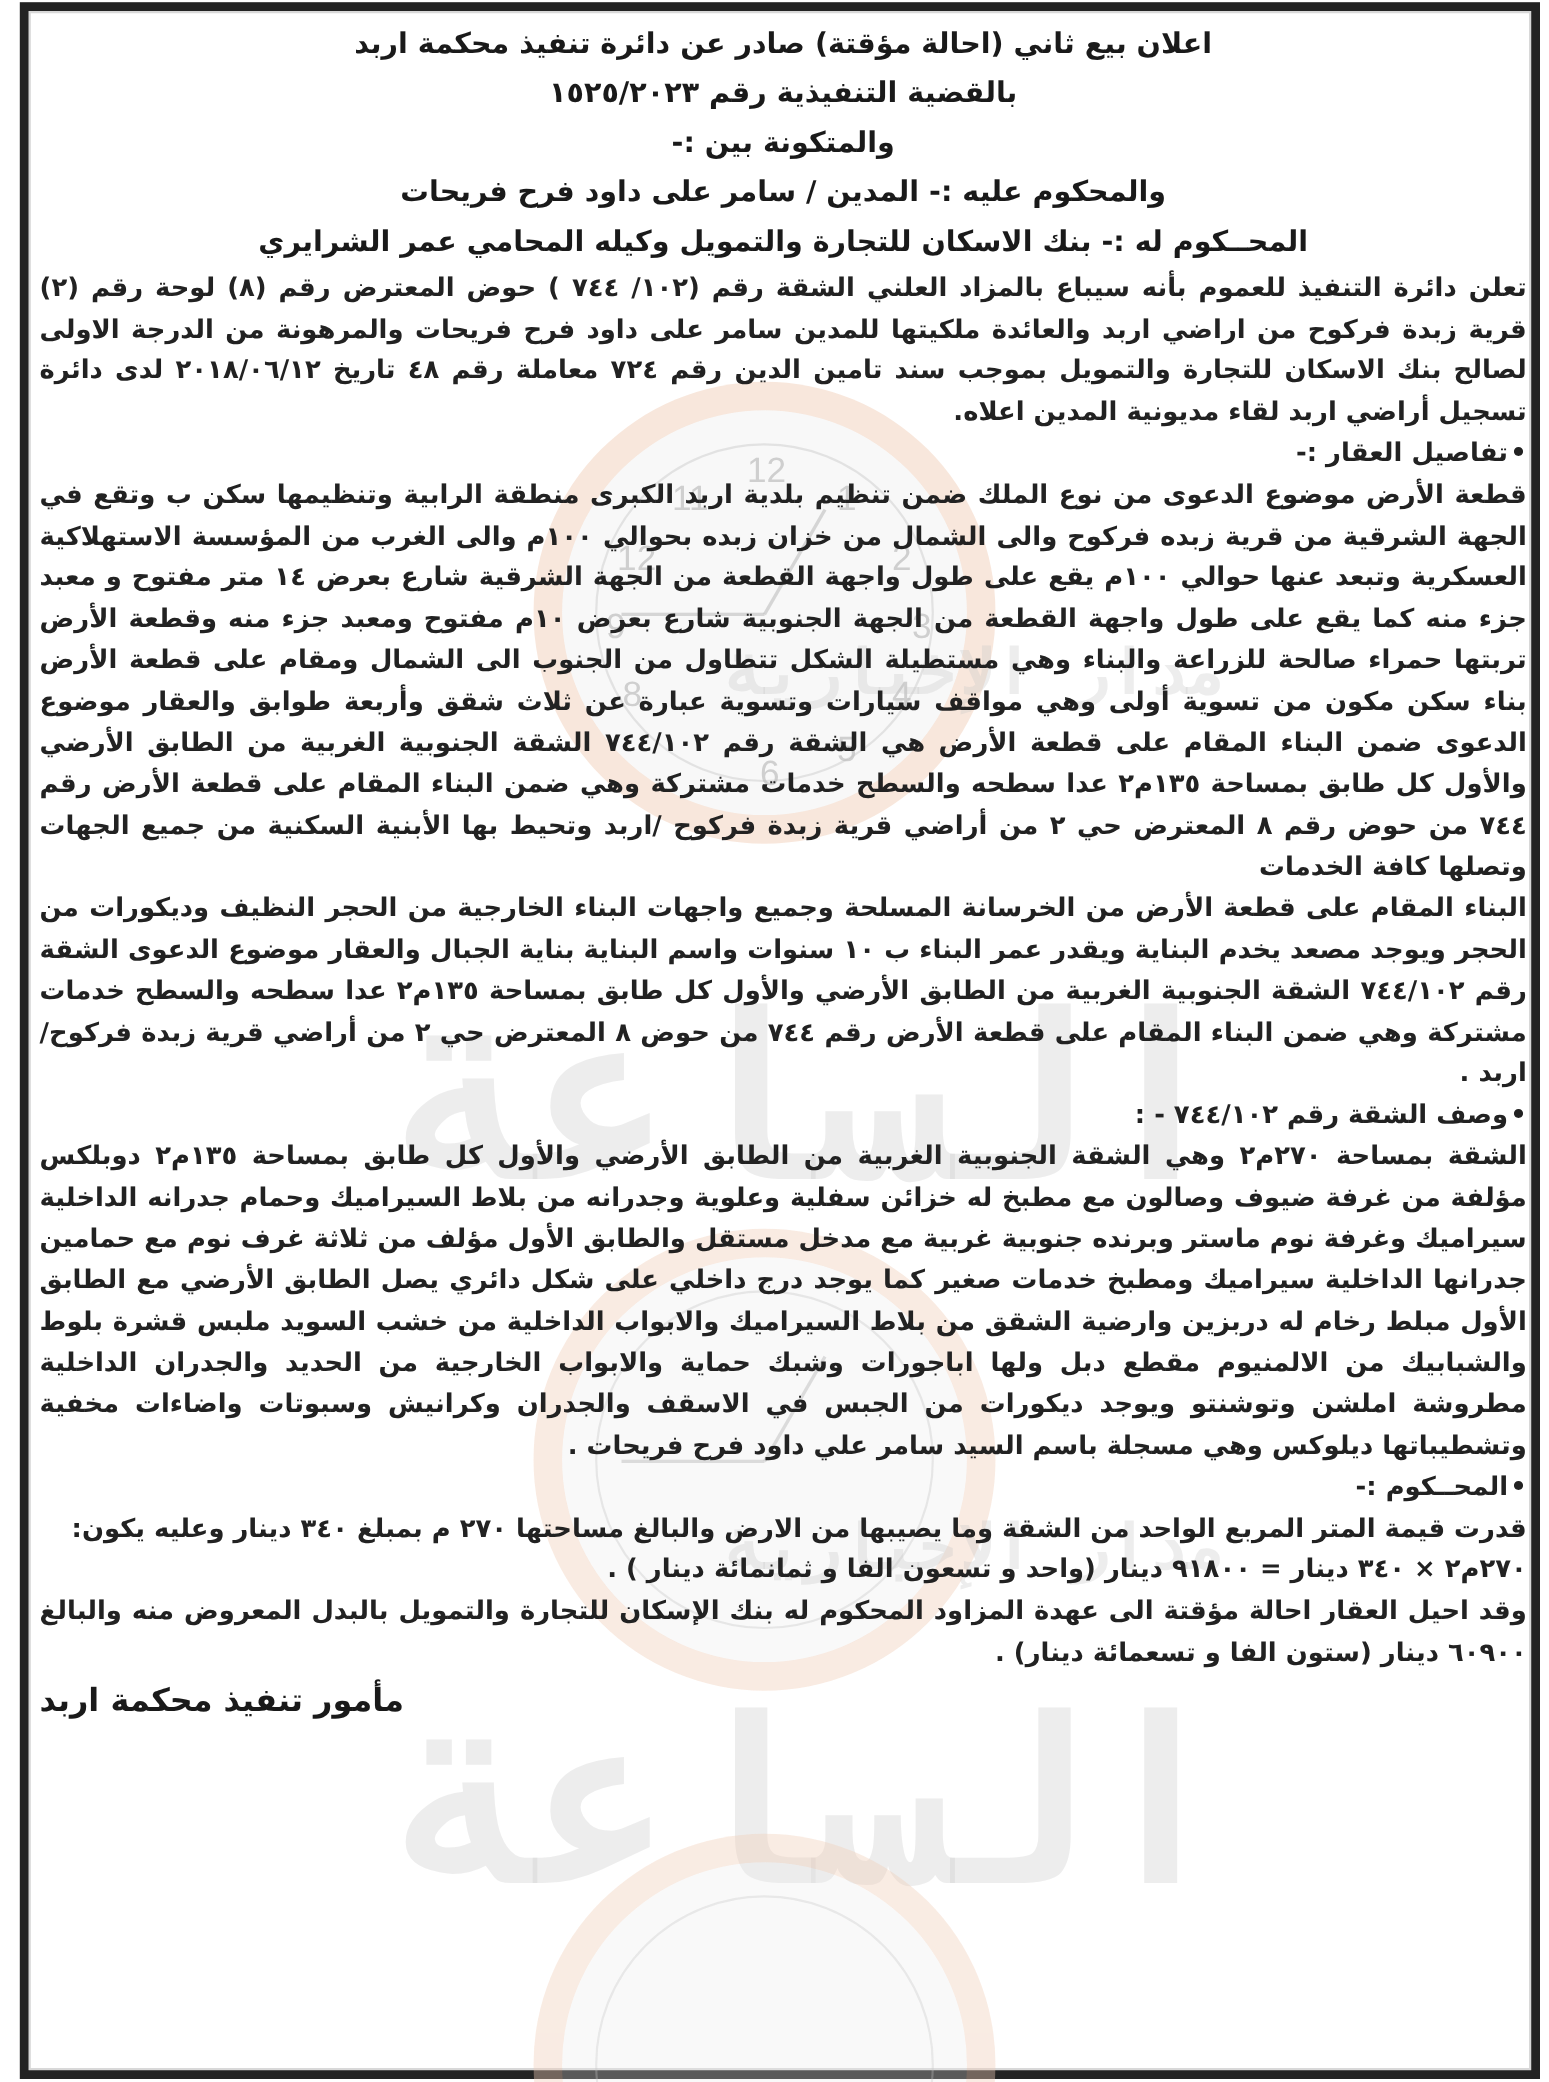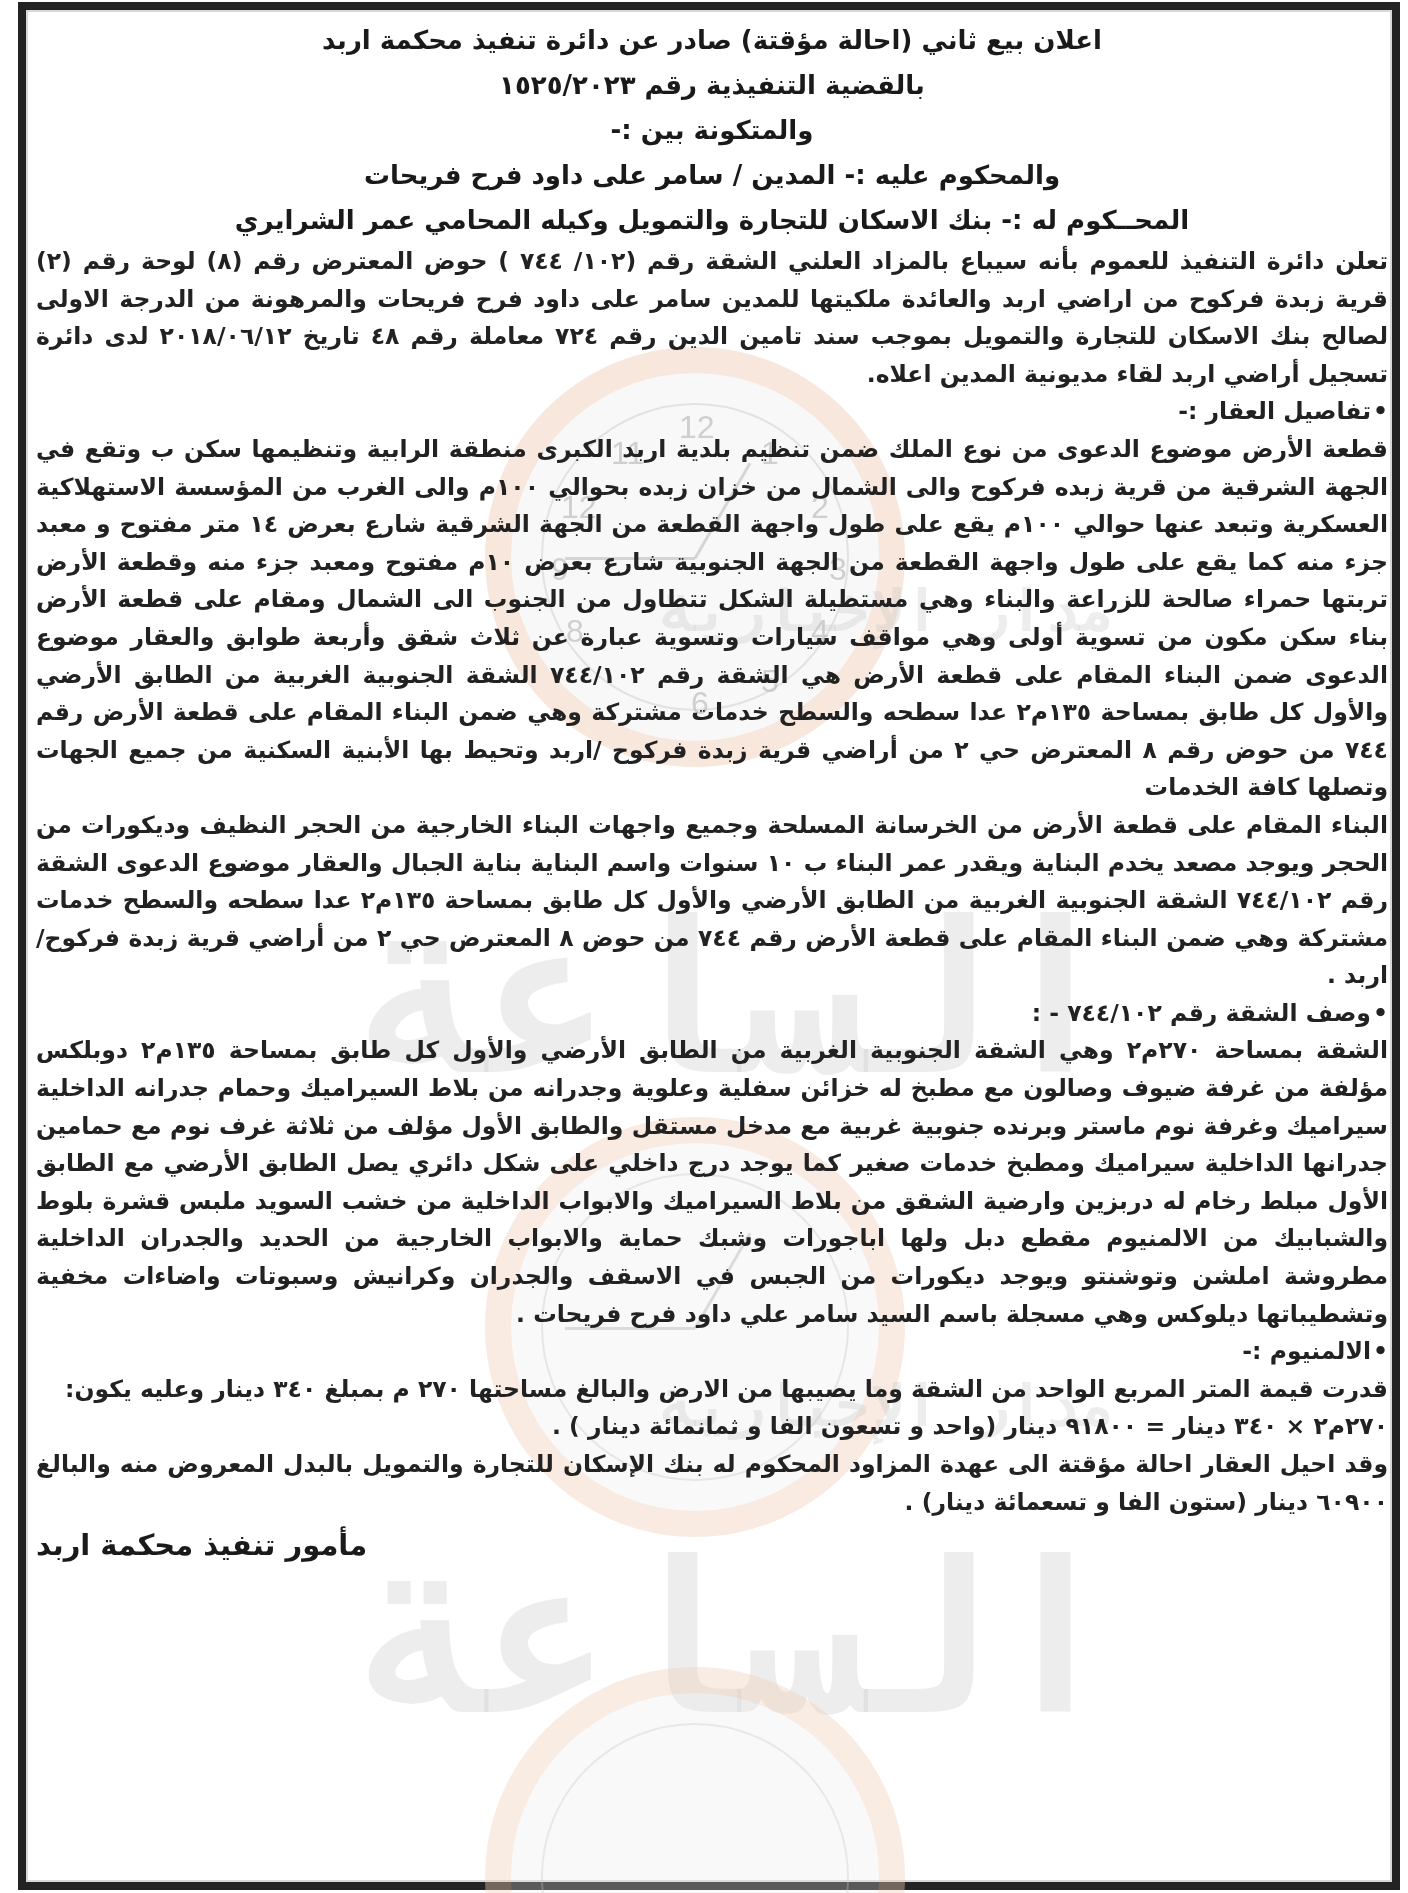--- a/index.html
+++ b/index.html
@@ -92,21 +92,21 @@
     </p>
     <p class="para">قطعة الأرض موضوع الدعوى من نوع الملك ضمن تنظيم بلدية اربد الكبرى منطقة الرابية وتنظيمها سكن ب وتقع في الجهة الشرقية من قرية زبده فركوح والى الشمال من خزان زبده بحوالي ١٠٠م والى الغرب من المؤسسة الاستهلاكية العسكرية وتبعد عنها حوالي ١٠٠م يقع على طول واجهة القطعة من الجهة الشرقية شارع بعرض ١٤ متر مفتوح و معبد جزء منه كما يقع على طول واجهة القطعة من الجهة الجنوبية شارع بعرض ١٠م مفتوح ومعبد جزء منه وقطعة الأرض تربتها حمراء صالحة للزراعة والبناء وهي مستطيلة الشكل تتطاول من الجنوب الى الشمال ومقام على قطعة الأرض بناء سكن مكون من تسوية أولى وهي مواقف سيارات وتسوية عبارة عن ثلاث شقق وأربعة طوابق والعقار موضوع الدعوى ضمن البناء المقام على قطعة الأرض هي الشقة رقم ٧٤٤/١٠٢ الشقة الجنوبية الغربية من الطابق الأرضي والأول كل طابق بمساحة ١٣٥م٢ عدا سطحه والسطح خدمات مشتركة وهي ضمن البناء المقام على قطعة الأرض رقم ٧٤٤ من حوض رقم ٨ المعترض حي ٢ من أراضي قرية زبدة فركوح /اربد وتحيط بها الأبنية السكنية من جميع الجهات وتصلها كافة الخدمات</p>
     <p class="para">البناء المقام على قطعة الأرض من الخرسانة المسلحة وجميع واجهات البناء الخارجية من الحجر النظيف وديكورات من الحجر ويوجد مصعد يخدم البناية ويقدر عمر البناء ب ١٠ سنوات واسم البناية بناية الجبال والعقار موضوع الدعوى الشقة رقم ٧٤٤/١٠٢ الشقة الجنوبية الغربية من الطابق الأرضي والأول كل طابق بمساحة ١٣٥م٢ عدا سطحه والسطح خدمات مشتركة وهي ضمن البناء المقام على قطعة الأرض رقم ٧٤٤ من حوض ٨ المعترض حي ٢ من أراضي قرية زبدة فركوح/ اربد .</p>
 
     <p class="section-title">
       <span class="bullet">•</span><span>وصف الشقة رقم ٧٤٤/١٠٢ - :</span>
     </p>
     <p class="para">الشقة بمساحة ٢٧٠م٢ وهي الشقة الجنوبية الغربية من الطابق الأرضي والأول كل طابق بمساحة ١٣٥م٢ دوبلكس مؤلفة من غرفة ضيوف وصالون مع مطبخ له خزائن سفلية وعلوية وجدرانه من بلاط السيراميك وحمام جدرانه الداخلية سيراميك وغرفة نوم ماستر وبرنده جنوبية غربية مع مدخل مستقل والطابق الأول مؤلف من ثلاثة غرف نوم مع حمامين جدرانها الداخلية سيراميك ومطبخ خدمات صغير كما يوجد درج داخلي على شكل دائري يصل الطابق الأرضي مع الطابق الأول مبلط رخام له دربزين وارضية الشقق من بلاط السيراميك والابواب الداخلية من خشب السويد ملبس قشرة بلوط والشبابيك من الالمنيوم مقطع دبل ولها اباجورات وشبك حماية والابواب الخارجية من الحديد والجدران الداخلية مطروشة املشن وتوشنتو ويوجد ديكورات من الجبس في الاسقف والجدران وكرانيش وسبوتات واضاءات مخفية وتشطيباتها ديلوكس وهي مسجلة باسم السيد سامر علي داود فرح فريحات .</p>
 
     <p class="section-title">
-      <span class="bullet">•</span><span>الالمنيوم :-</span>
+      <span class="bullet">•</span><span>المحــكوم :-</span>
     </p>
     <p class="para">قدرت قيمة المتر المربع الواحد من الشقة وما يصيبها من الارض والبالغ مساحتها ٢٧٠ م بمبلغ ٣٤٠ دينار وعليه يكون:</p>
     <p class="para calc">٢٧٠م٢ × ٣٤٠ دينار = ٩١٨٠٠ دينار (واحد و تسعون الفا و ثمانمائة دينار ) .</p>
 
     <p class="para">وقد احيل العقار احالة مؤقتة الى عهدة المزاود المحكوم له بنك الإسكان للتجارة والتمويل بالبدل المعروض منه والبالغ ٦٠٩٠٠ دينار (ستون الفا و تسعمائة دينار) .</p>
 
   </div>
 
   <div class="signature">مأمور تنفيذ محكمة اربد</div>
 </div>

